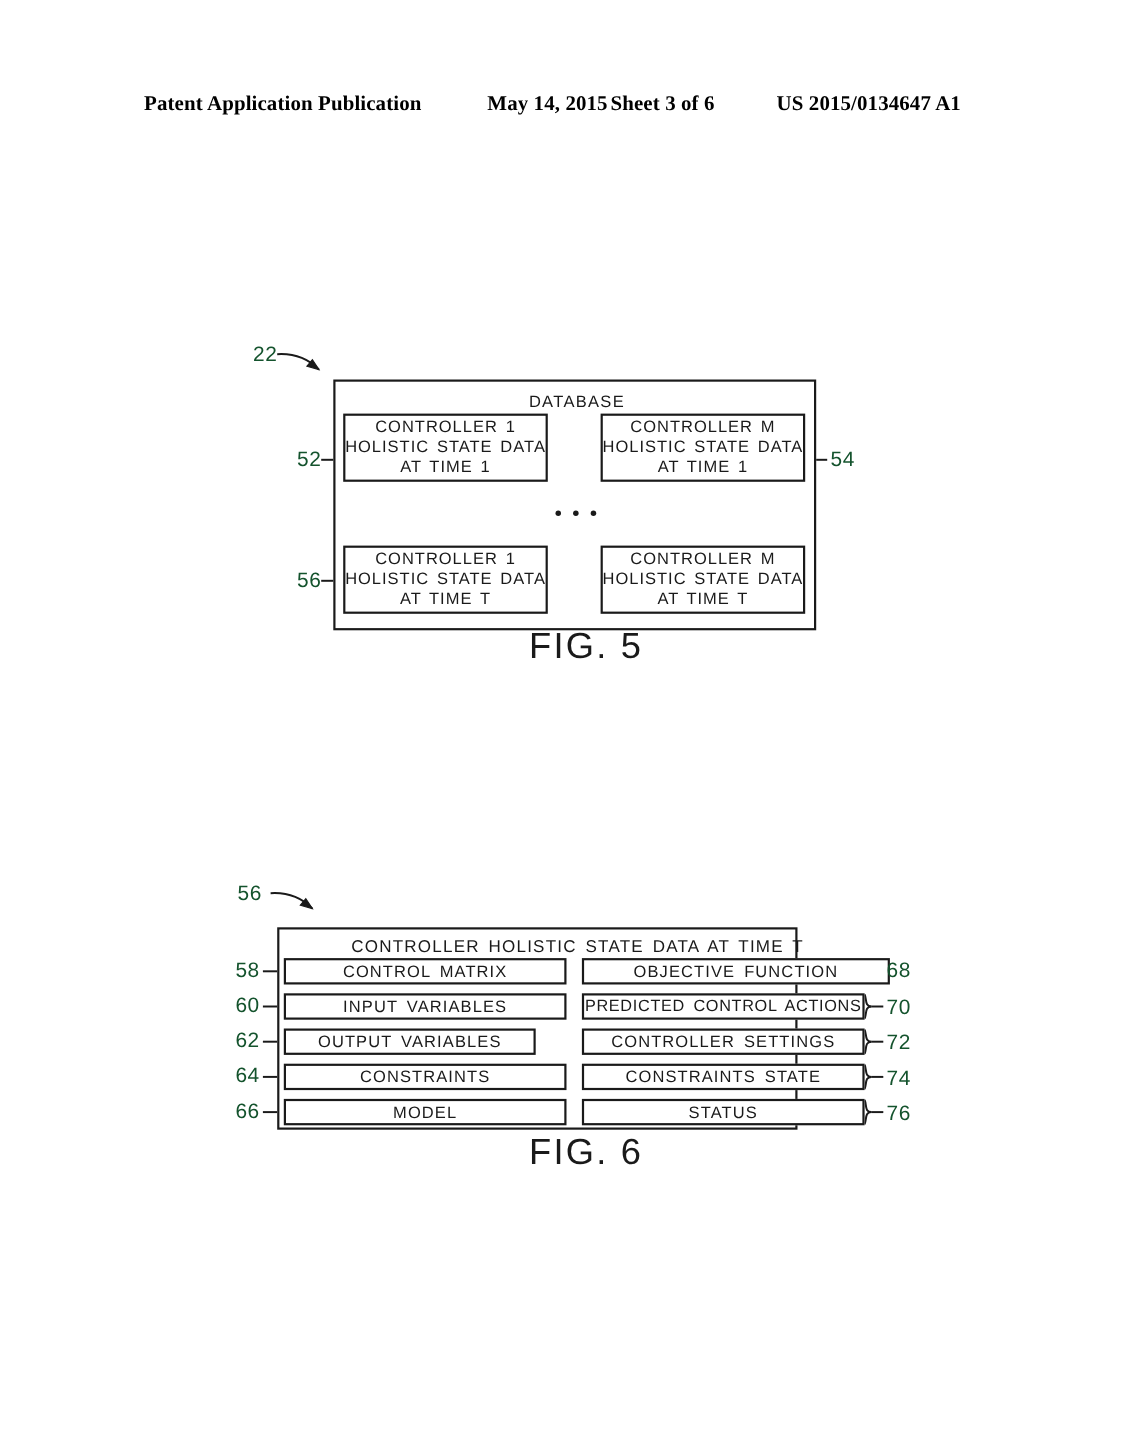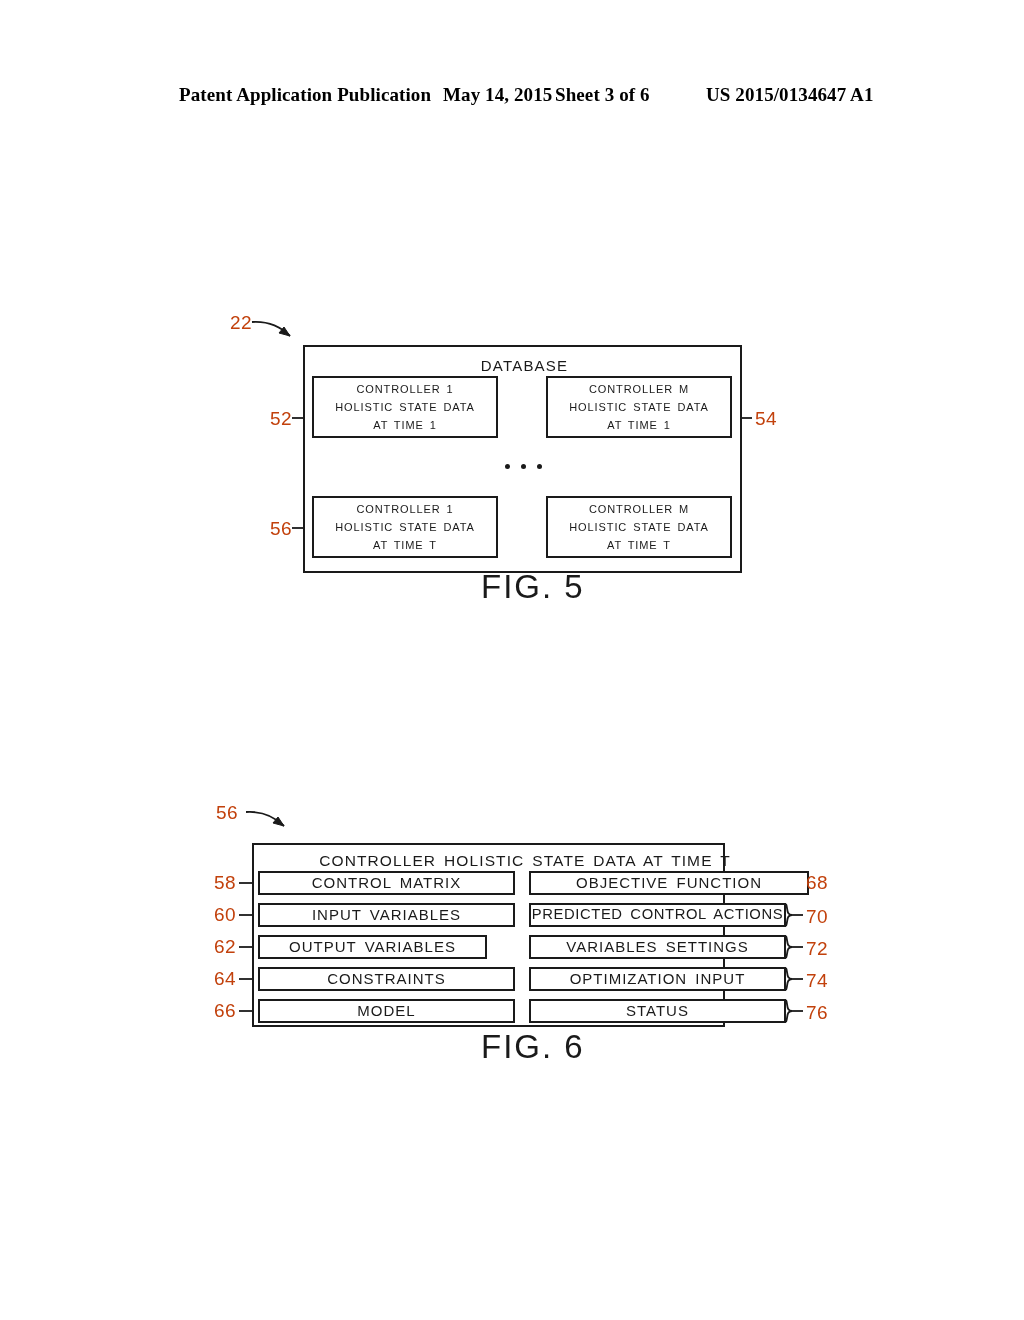--- a/index.html
+++ b/index.html
@@ -25,21 +25,21 @@
     width: 1024px;
     height: 26px;
     display: flex;
     align-items: baseline;
     font-family: "Liberation Serif", serif;
     font-weight: bold;
     font-size: 19px;
     letter-spacing: 0.1px;
     white-space: nowrap;
   }
-  .hdr-pub   { position: absolute; left: 131px; margin-left: 48px; }
+  .hdr-pub   { position: absolute; left: 131px; }
   .hdr-date  { position: absolute; left: 428px; margin-left: 15px; }
   .hdr-sheet { position: absolute; left: 555px; }
   .hdr-num   { position: absolute; left: 706px; }
 
   
   .fig {
     position: absolute;
   }
   .box {
     position: absolute;
@@ -61,32 +61,32 @@
   .dtext {
     font-family: "Liberation Sans", sans-serif;
     font-size: 15px;
     letter-spacing: 1.2px;
     word-spacing: 2.5px;
     line-height: 19px;
     color: #1a1a1a;
     white-space: nowrap;
   }
   .dtext-sm {
-    font-size: 11px;
+    font-size: 15px;
     letter-spacing: 0.9px;
     word-spacing: 2px;
     line-height: 18px;
     text-align: center;
   }
   .reflabel {
     position: absolute;
     font-family: "Liberation Sans", sans-serif;
     font-size: 19px;
     letter-spacing: 0.5px;
-    color: #c2410c;
+    color: #14532d;
     white-space: nowrap;
   }
   .figcaption {
     position: absolute;
     font-family: "Liberation Sans", sans-serif;
     font-size: 33px;
     letter-spacing: 2px;
     color: #1a1a1a;
     white-space: nowrap;
   }
@@ -111,20 +111,21 @@
     border-radius: 50%;
   }
 
   
   .row-box {
     position: absolute;
     border: 2px solid #1a1a1a;
     box-sizing: border-box;
     background: #ffffff;
     display: flex;
+    align-items: center;
     justify-content: center;
   }
   .row-box .dtext {
     font-size: 15px;
     letter-spacing: 1px;
     word-spacing: 3px;
   }
 </style>
 </head>
 <body>
@@ -285,26 +286,26 @@
     <span class="dtext">OBJECTIVE FUNCTION</span>
   </div>
   <div class="reflabel" style="left:806px; top:872px;">68</div>
 
   <div class="row-box" style="left:529px; top:903px; width:257px; height:24px;">
     <span class="dtext" style="letter-spacing:0.6px; font-size:14.8px;">PREDICTED CONTROL ACTIONS</span>
   </div>
   <div class="reflabel" style="left:806px; top:906px;">70</div>
 
   <div class="row-box" style="left:529px; top:935px; width:257px; height:24px;">
-    <span class="dtext">VARIABLES SETTINGS</span>
+    <span class="dtext">CONTROLLER SETTINGS</span>
   </div>
   <div class="reflabel" style="left:806px; top:938px;">72</div>
 
   <div class="row-box" style="left:529px; top:967px; width:257px; height:24px;">
-    <span class="dtext">OPTIMIZATION INPUT</span>
+    <span class="dtext">CONSTRAINTS STATE</span>
   </div>
   <div class="reflabel" style="left:806px; top:970px;">74</div>
 
   <div class="row-box" style="left:529px; top:999px; width:257px; height:24px;">
     <span class="dtext">STATUS</span>
   </div>
   <div class="reflabel" style="left:806px; top:1002px;">76</div>
 
   <div class="figcaption" style="left:481px; top:1028px;">FIG. 6</div>
 </div>

